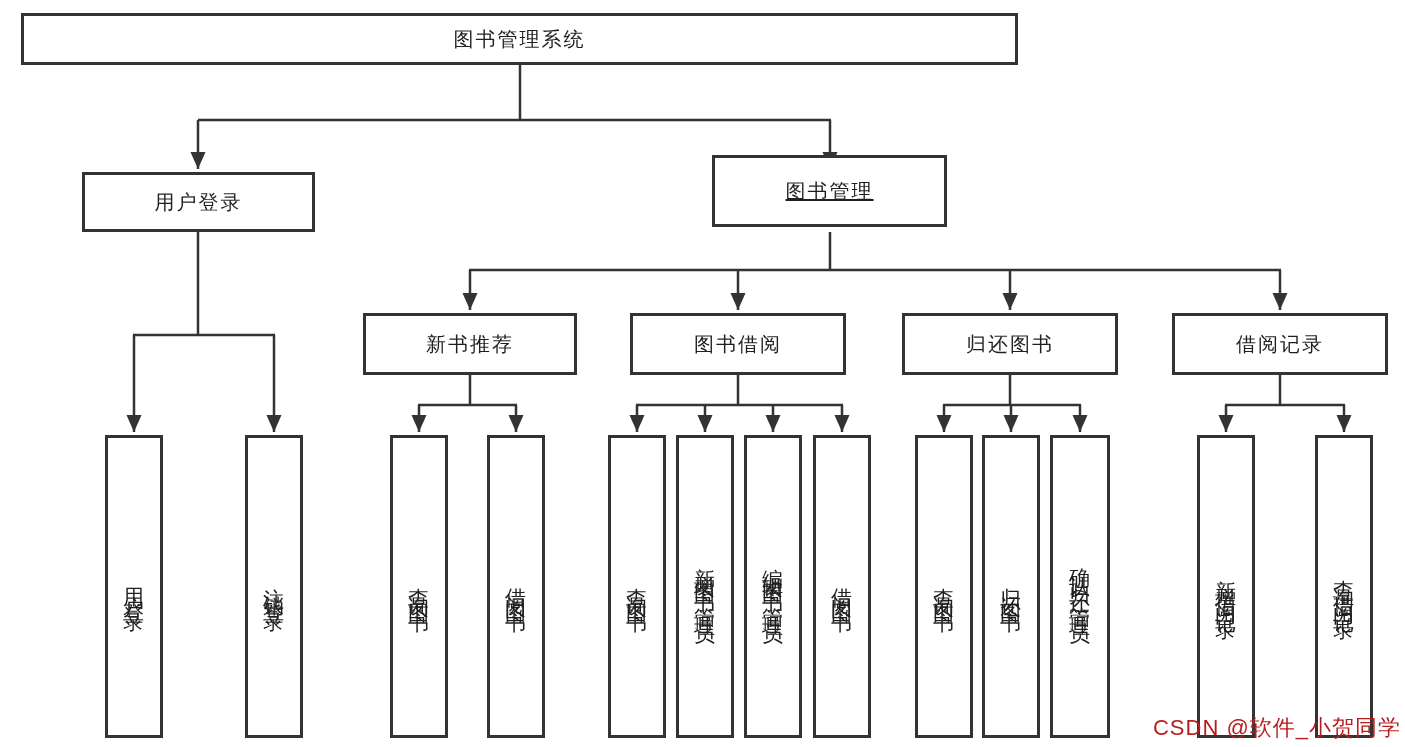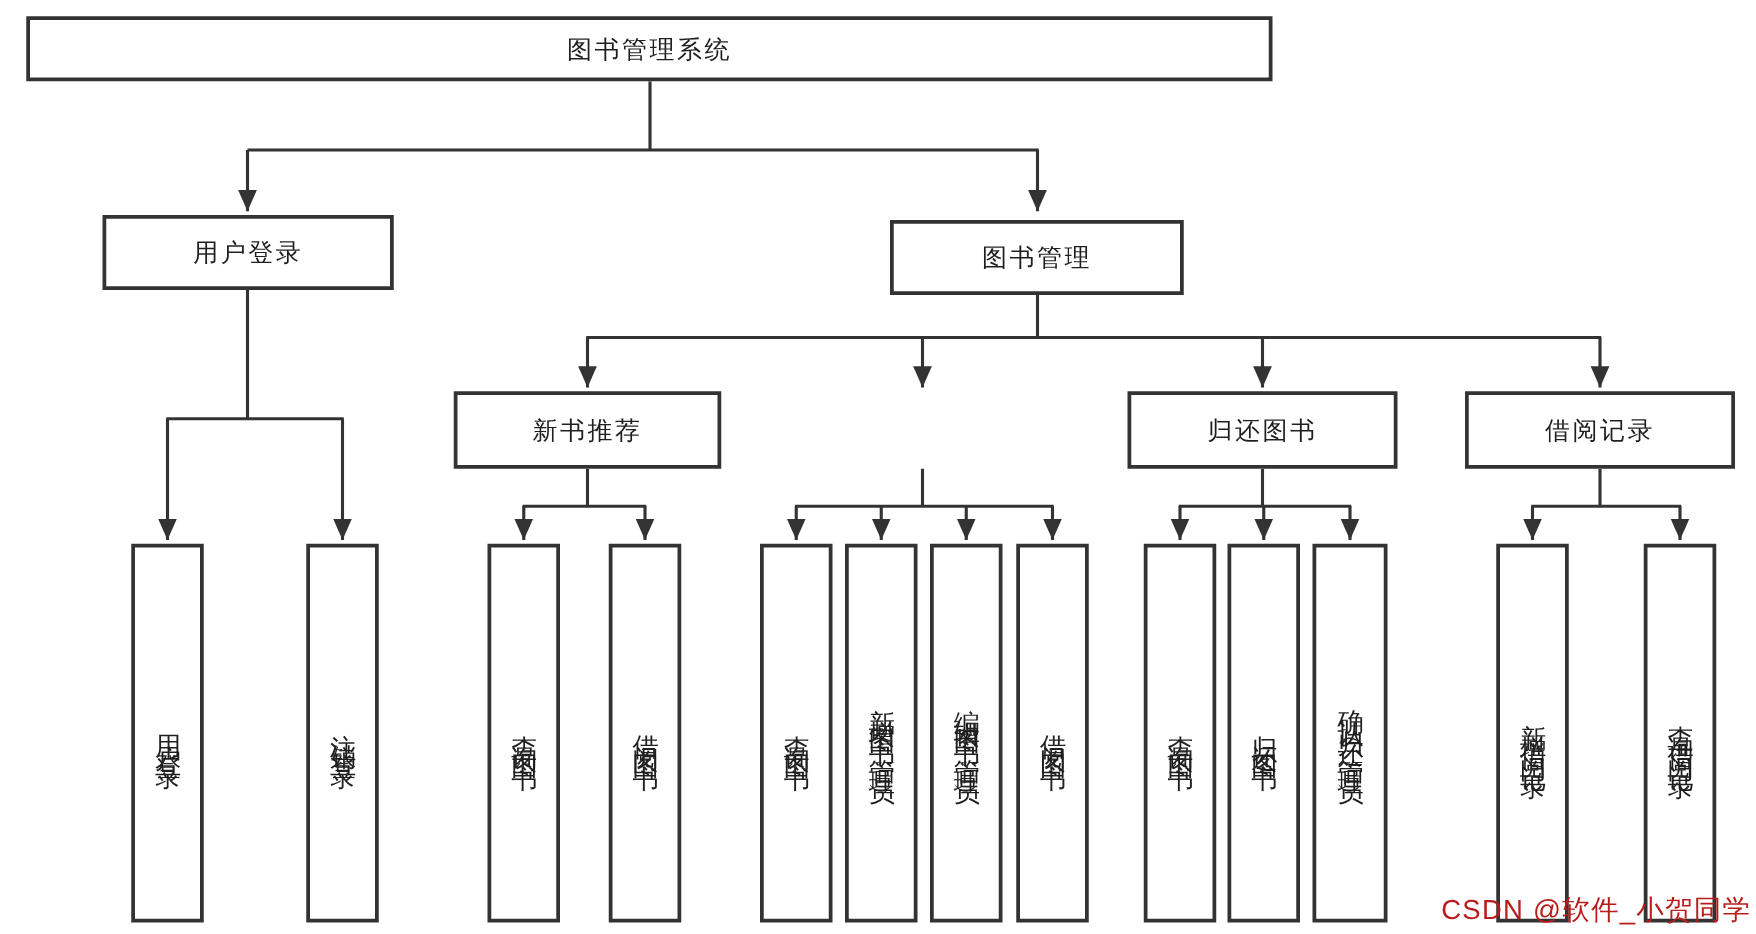--- a/index.html
+++ b/index.html
@@ -39,21 +39,21 @@
     text-orientation: mixed;
     font-size: 21px;
     letter-spacing: 8px;
     line-height: 1;
     color: #1f1f1f;
     white-space: nowrap;
   }
   
   .n-root   { left: 21px;   top: 13px;  width: 997px; height: 52px; }
   .n-ul     { left: 82px;   top: 172px; width: 233px; height: 60px; }
-  .n-bm     { left: 712px;  top: 176px; width: 235px; height: 60px; }
+  .n-bm     { left: 712px;  top: 155px; width: 235px; height: 72px; text-decoration: underline; }
   .n-nb     { left: 363px;  top: 313px; width: 214px; height: 62px; }
   .n-bb     { left: 630px;  top: 313px; width: 216px; height: 62px; }
   .n-cb     { left: 902px;  top: 313px; width: 216px; height: 62px; }
   .n-br     { left: 1172px; top: 313px; width: 216px; height: 62px; }
   .leaf     { top: 435px; width: 58px; height: 303px; }
   .l-ul0 { left: 105px; }  .l-ul1 { left: 245px; }
   .l-nb0 { left: 390px; }  .l-nb1 { left: 487px; }
   .l-bb0 { left: 608px; }  .l-bb1 { left: 676px; }
   .l-bb2 { left: 744px; }  .l-bb3 { left: 813px; }
   .l-cb0 { left: 915px; }  .l-cb1 { left: 982px; }  .l-cb2 { left: 1050px; width: 60px; }
@@ -123,20 +123,21 @@
       <line x1="1344" y1="405" x2="1344" y2="432" marker-end="url(#arrowhead)"></line>
     </g>
   </svg>
 
   <div class="box h n-root">图书管理系统</div>
 
   <div class="box h n-ul">用户登录</div>
   <div class="box h n-bm">图书管理</div>
 
   <div class="box h n-nb">新书推荐</div>
+  <div class="box h n-bb">图书借阅</div>
   <div class="box h n-cb">归还图书</div>
   <div class="box h n-br">借阅记录</div>
 
   <div class="box leaf l-ul0">
     <span class="vtext">用户登录</span>
   </div>
   <div class="box leaf l-ul1">
     <span class="vtext">注销登录</span>
   </div>
 

